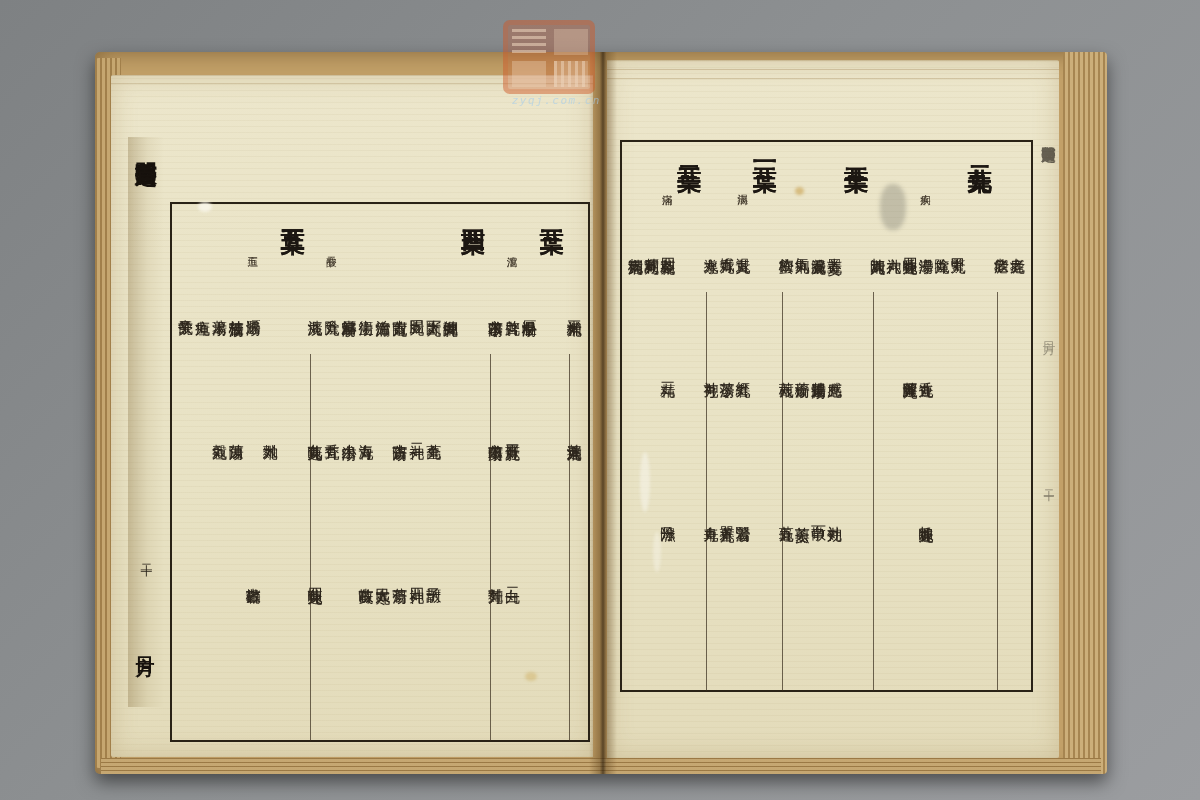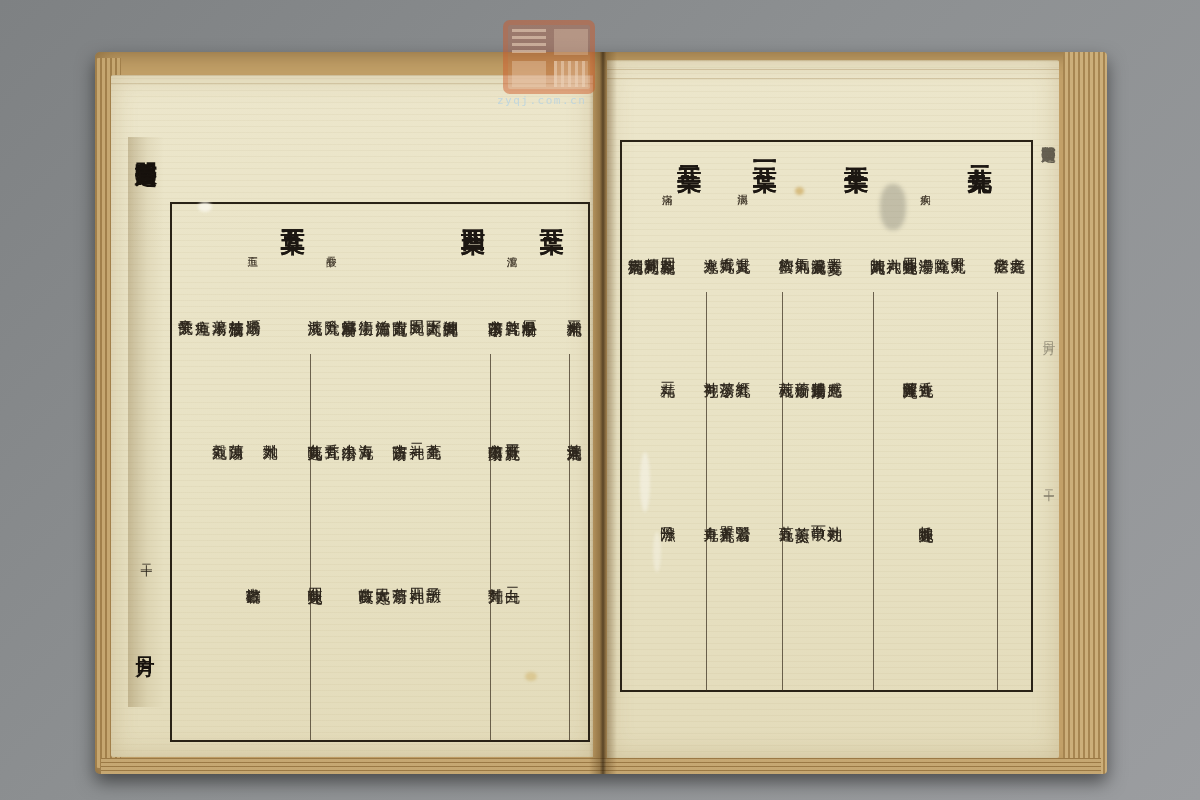--- a/index.html
+++ b/index.html
@@ -68,23 +68,23 @@
   .strip-right .sp-pageno{top:345px;font-size:11px;line-height:13px;opacity:.6;}
 
   
   .watermark{position:absolute;left:497px;top:16px;width:104px;height:96px;pointer-events:none;}
   .wm-seal{position:absolute;left:6px;top:4px;width:92px;height:74px;border-radius:7px;
     background:rgba(203,82,38,.30);box-shadow:inset 0 0 0 5px rgba(210,95,45,.25);}
   .wm-seal::before,.wm-seal::after{content:'';position:absolute;width:34px;height:26px;
     background:repeating-linear-gradient(180deg,rgba(238,214,190,.55) 0 3px,transparent 3px 7px);}
   .wm-seal::before{left:9px;top:9px;box-shadow:42px 0 0 rgba(238,214,190,.30),0 32px 0 rgba(238,214,190,.35),42px 32px 0 rgba(238,214,190,.28);}
   .wm-seal::after{left:51px;top:41px;background:repeating-linear-gradient(90deg,rgba(238,214,190,.5) 0 3px,transparent 3px 7px);}
-  .wm-url{position:absolute;left:0;top:78px;width:100%;text-align:left;
+  .wm-url{position:absolute;left:0;top:78px;width:100%;text-align:right;
     font-family:"DejaVu Sans Mono",monospace;font-size:11px;letter-spacing:1.5px;
-    color:rgba(165,205,235,.6);}
+    color:rgba(165,205,235,.6);font-style:italic;}
 
   
   .smudge{position:absolute;border-radius:45%;filter:blur(2px);}
   .stain{position:absolute;border-radius:50%;filter:blur(1.5px);}
 </style>
 </head>
 <body>
 
 <div class="scene">
 

